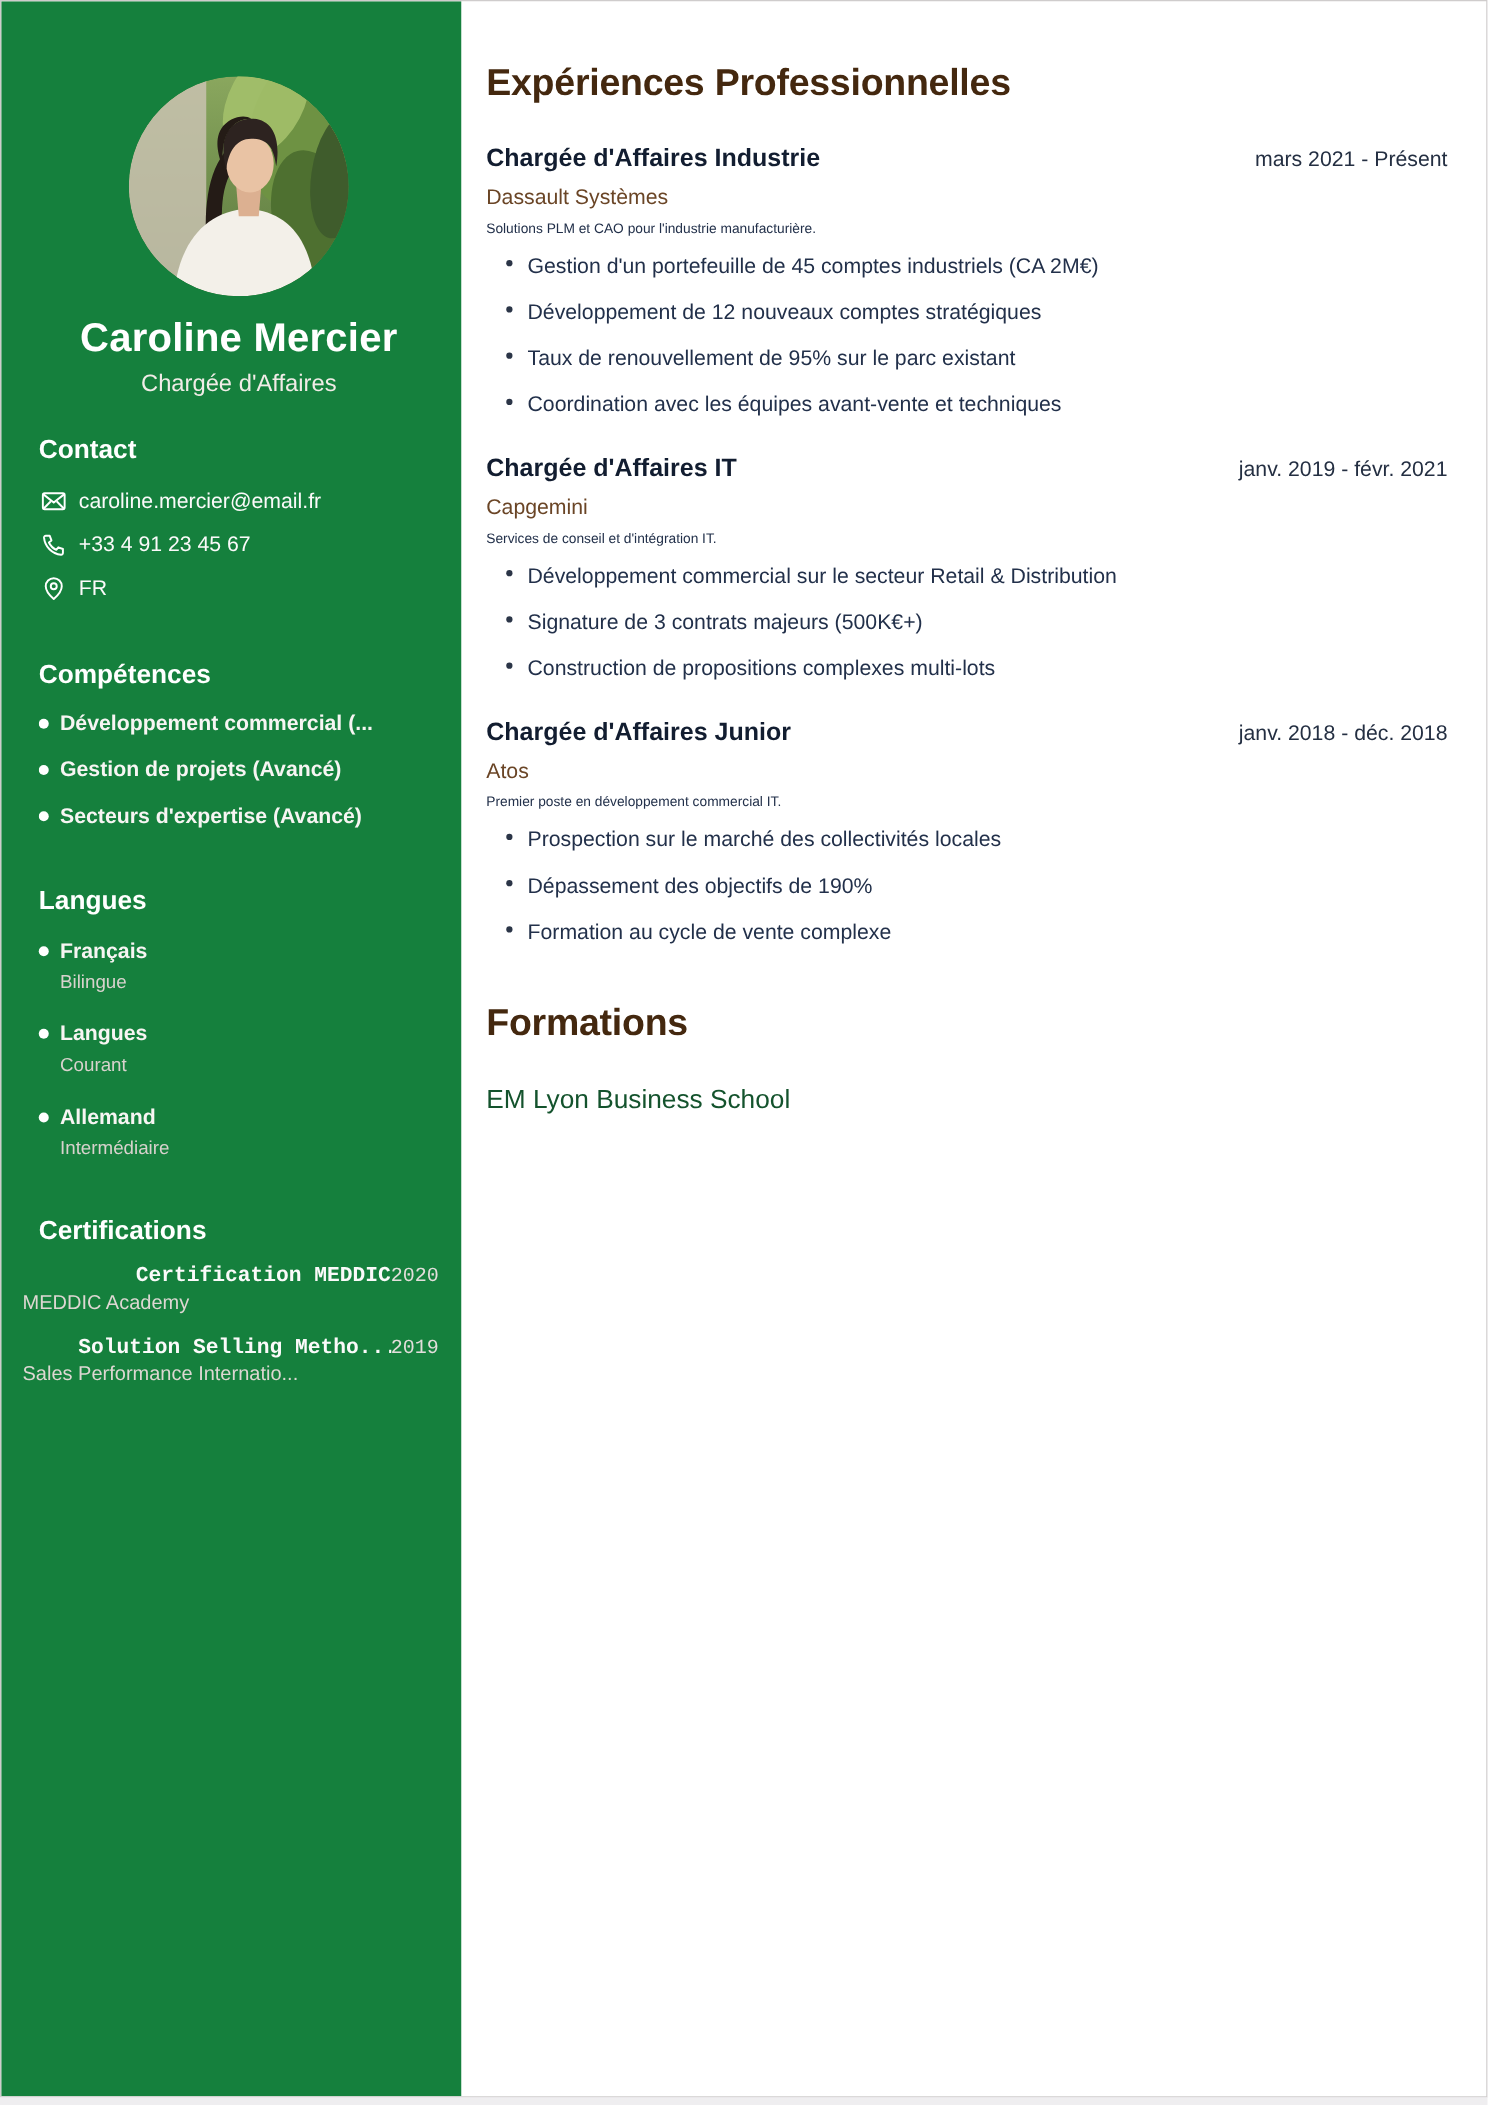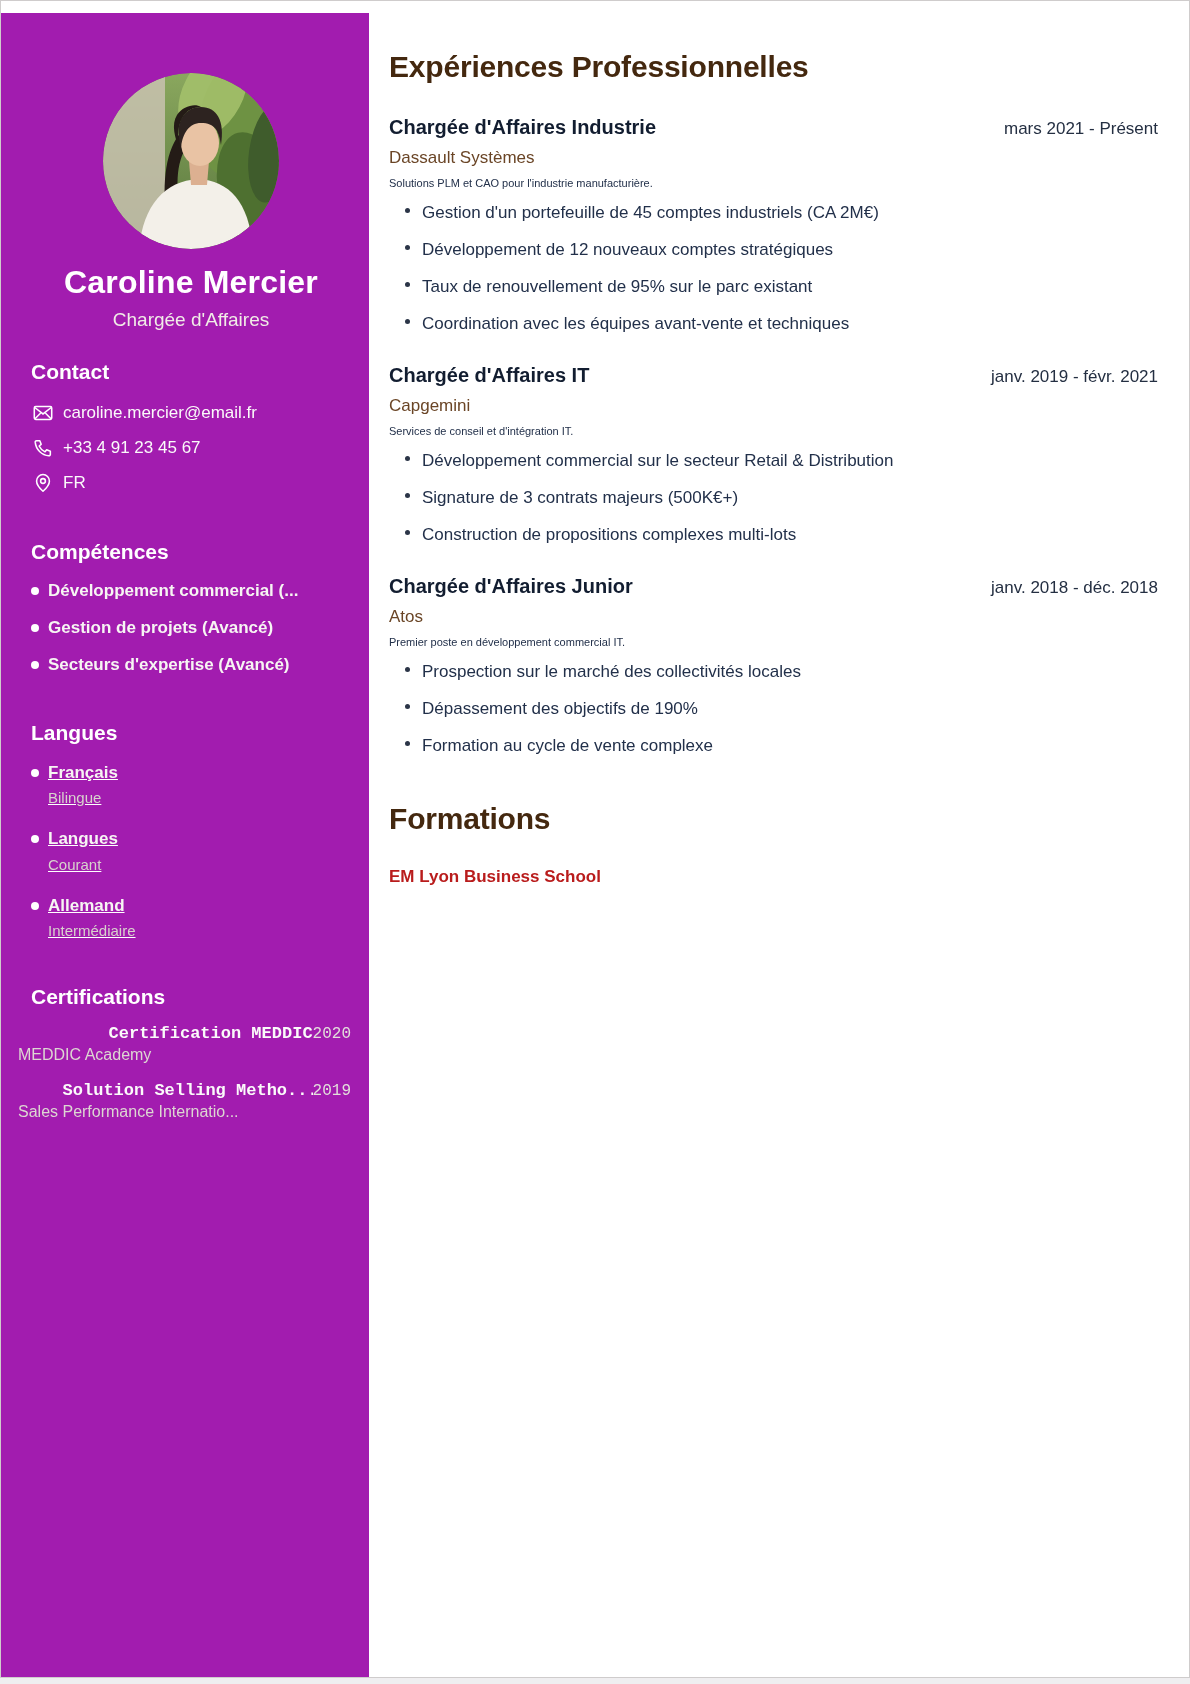--- a/index.html
+++ b/index.html
@@ -4,22 +4,22 @@
 <style>
   html,body{margin:0;padding:0;background:#efeef0;}
   *{box-sizing:border-box;}
   body{font-family:"Liberation Sans","DejaVu Sans",sans-serif;}
   .page{
     width:1190px;height:1678px;background:#ffffff;
     border:1px solid #cfcccc;display:flex;flex-direction:row;overflow:hidden;
   }
   
   .sidebar{
-    width:368px;min-width:368px;background:#a21caf;color:#ffffff;
-    padding:0 18px 0 30px;overflow:hidden;margin-top:12px;
+    width:368px;min-width:368px;background:#15803d;color:#ffffff;
+    padding:0 18px 0 30px;overflow:hidden;
   }
   .avatar-wrap{width:176px;height:176px;margin:60px auto 0 auto;}
   .avatar{width:176px;height:176px;border-radius:50%;overflow:hidden;display:block;}
   .person-name{
     text-align:center;font-size:32px;font-weight:700;color:#ffffff;
     margin-top:14px;line-height:1.2;letter-spacing:.2px;
   }
   .person-title{
     text-align:center;font-size:19px;color:#f1ece7;margin-top:8px;line-height:1.2;
   }
@@ -31,21 +31,21 @@
   .contact-row .cicon{width:24px;height:24px;margin-right:8px;flex:0 0 24px;display:flex;align-items:center;justify-content:center;}
   .contact-row .ctext{font-size:17px;color:#fbfafa;white-space:nowrap;}
   .dot-list{margin-top:16px;}
   .dot-item{
     position:relative;padding-left:17px;font-size:17px;font-weight:700;color:#f7f5f3;
     margin-bottom:17px;white-space:nowrap;overflow:hidden;line-height:1.2;
   }
   .dot-item::before,.lang-item::before{
     content:"";position:absolute;left:0;top:6px;width:8px;height:8px;border-radius:50%;background:#ffffff;
   }
-  .lang-list{margin-top:18px;text-decoration:underline;}
+  .lang-list{margin-top:18px;}
   .lang-item{position:relative;padding-left:17px;margin-bottom:22px;}
   .lang-name{font-size:17px;font-weight:700;color:#f7f5f3;line-height:1.2;}
   .lang-level{font-size:15px;color:#d8d2cd;margin-top:6px;line-height:1.2;}
   .cert-list{margin-top:15px;margin-left:-13px;}
   .cert-item{margin-bottom:17px;}
   .cert-row{display:flex;justify-content:flex-end;align-items:baseline;font-family:Liberation Mono, monospace;}
   .cert-name{font-size:17px;font-weight:700;color:#fbfafa;white-space:nowrap;overflow:hidden;max-width:250px;}
   .cert-year{font-size:16px;color:#e3dedb;}
   .cert-issuer{font-size:16px;color:#ddd7d2;margin-top:3px;white-space:nowrap;overflow:hidden;}
   
@@ -63,21 +63,21 @@
   .job-bullets{margin-top:11px;}
   .job-bullet{
     position:relative;padding-left:33px;font-size:17px;color:#22304a;line-height:1.3;margin-bottom:15px;
   }
   .job-bullet::before{
     content:"";position:absolute;left:16px;top:6px;width:5px;height:5px;border-radius:50%;background:#2b3547;
   }
   .edu-head{display:flex;justify-content:space-between;align-items:flex-start;}
   .edu-degree{font-size:20px;font-weight:700;color:#121d30;line-height:1.3;max-width:440px;}
   .edu-dates{font-size:17px;color:#242f42;white-space:nowrap;padding-left:16px;padding-top:3px;}
-  .edu-school{font-size:17px;font-weight:700;color:#b91c1c;margin-top:8px;line-height:1.2;}
+  .edu-school{font-size:21px;font-weight:400;color:#14532d;margin-top:8px;line-height:1.2;}
 </style>
 </head>
 <body>
 
 <div class="page">
 
   <aside class="sidebar">
 
     <div class="avatar-wrap">
       <svg class="avatar" viewBox="0 0 176 176">

